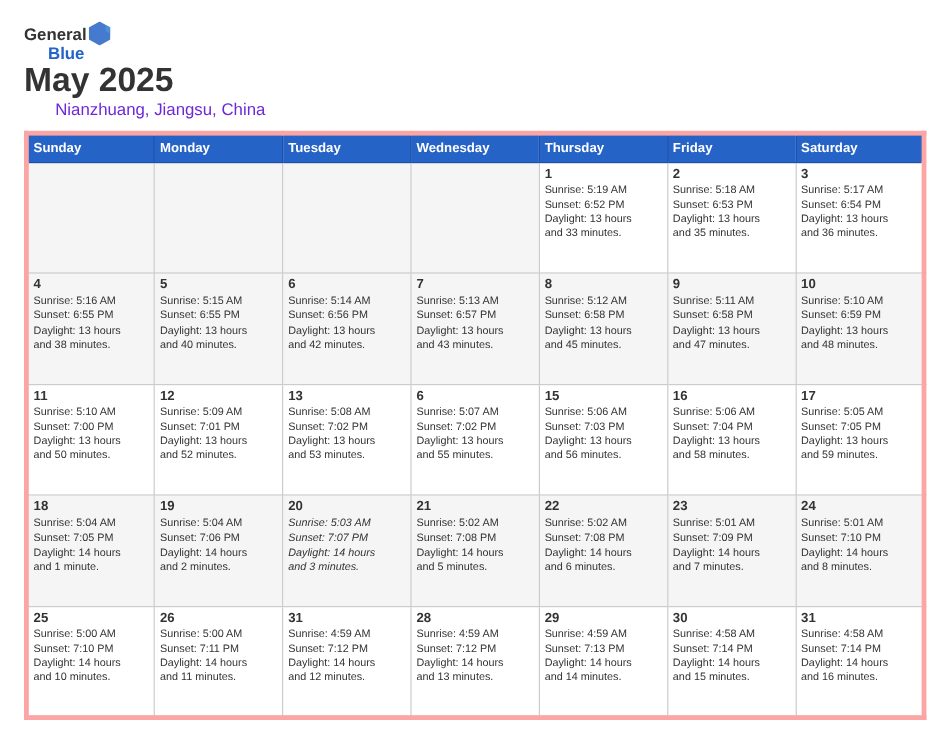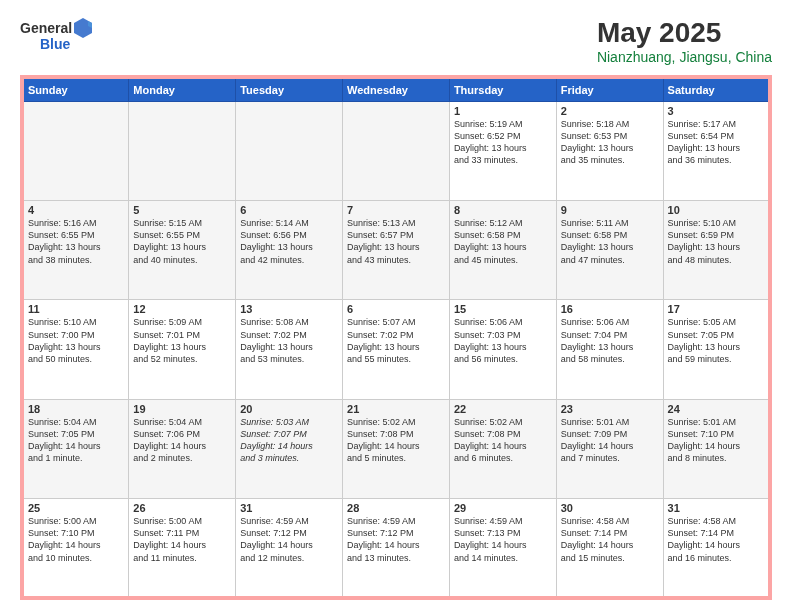--- a/index.html
+++ b/index.html
@@ -15,38 +15,40 @@
       height: 612px;
       padding: 18px 20px 12px 20px;
       display: flex;
       flex-direction: column;
     }
     .header {
       display: flex;
       justify-content: space-between;
       align-items: flex-start;
       margin-bottom: 10px;
+      flex-direction: column;
     }
     .logo {
       display: flex;
       align-items: center;
       gap: 4px;
     }
     .title-block {
       text-align: left;
     }
     .month-year {
       font-size: 28px;
       font-weight: bold;
       color: #333;
       line-height: 1.1;
     }
     .location {
       font-size: 14px;
-      color: #15803d;
+      color: #6d28d9;
+      margin-left: 26px;
     }
     .calendar {
       flex: 1;
       border: 4px solid #fca5a5;
       border-collapse: collapse;
       width: 100%;
       table-layout: fixed;
     }
     .calendar th {
       background: #2563c7;

